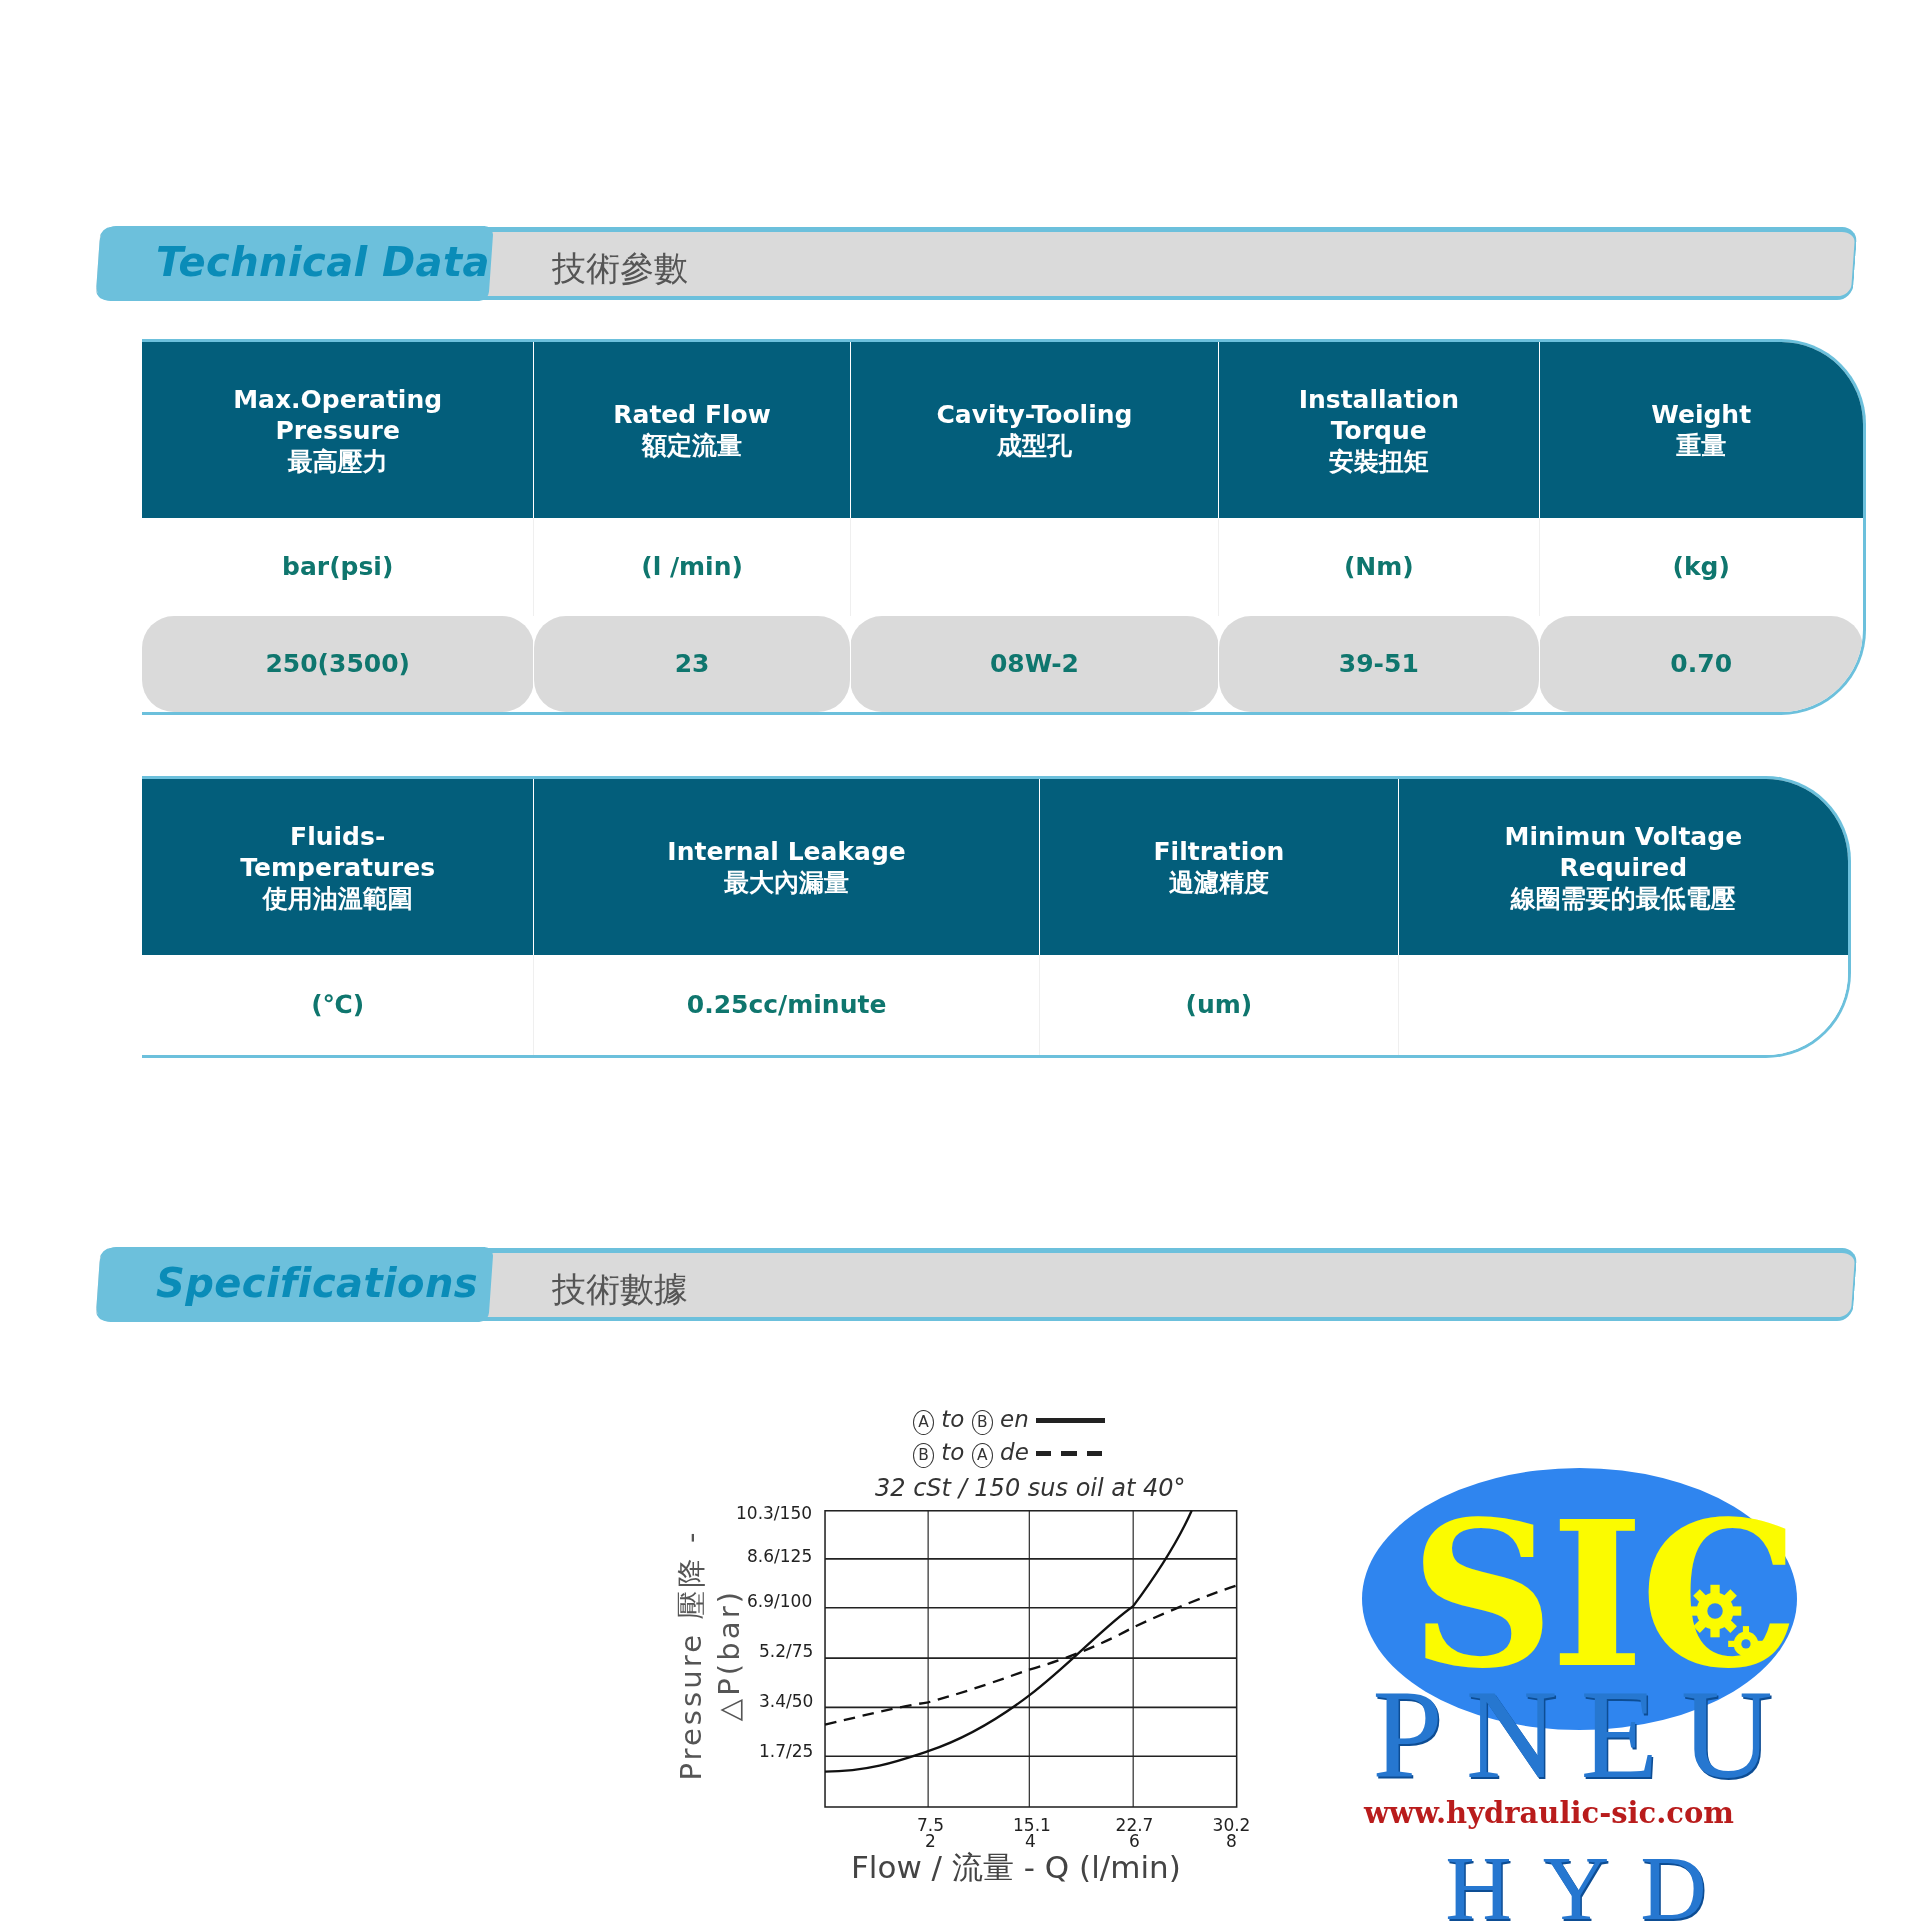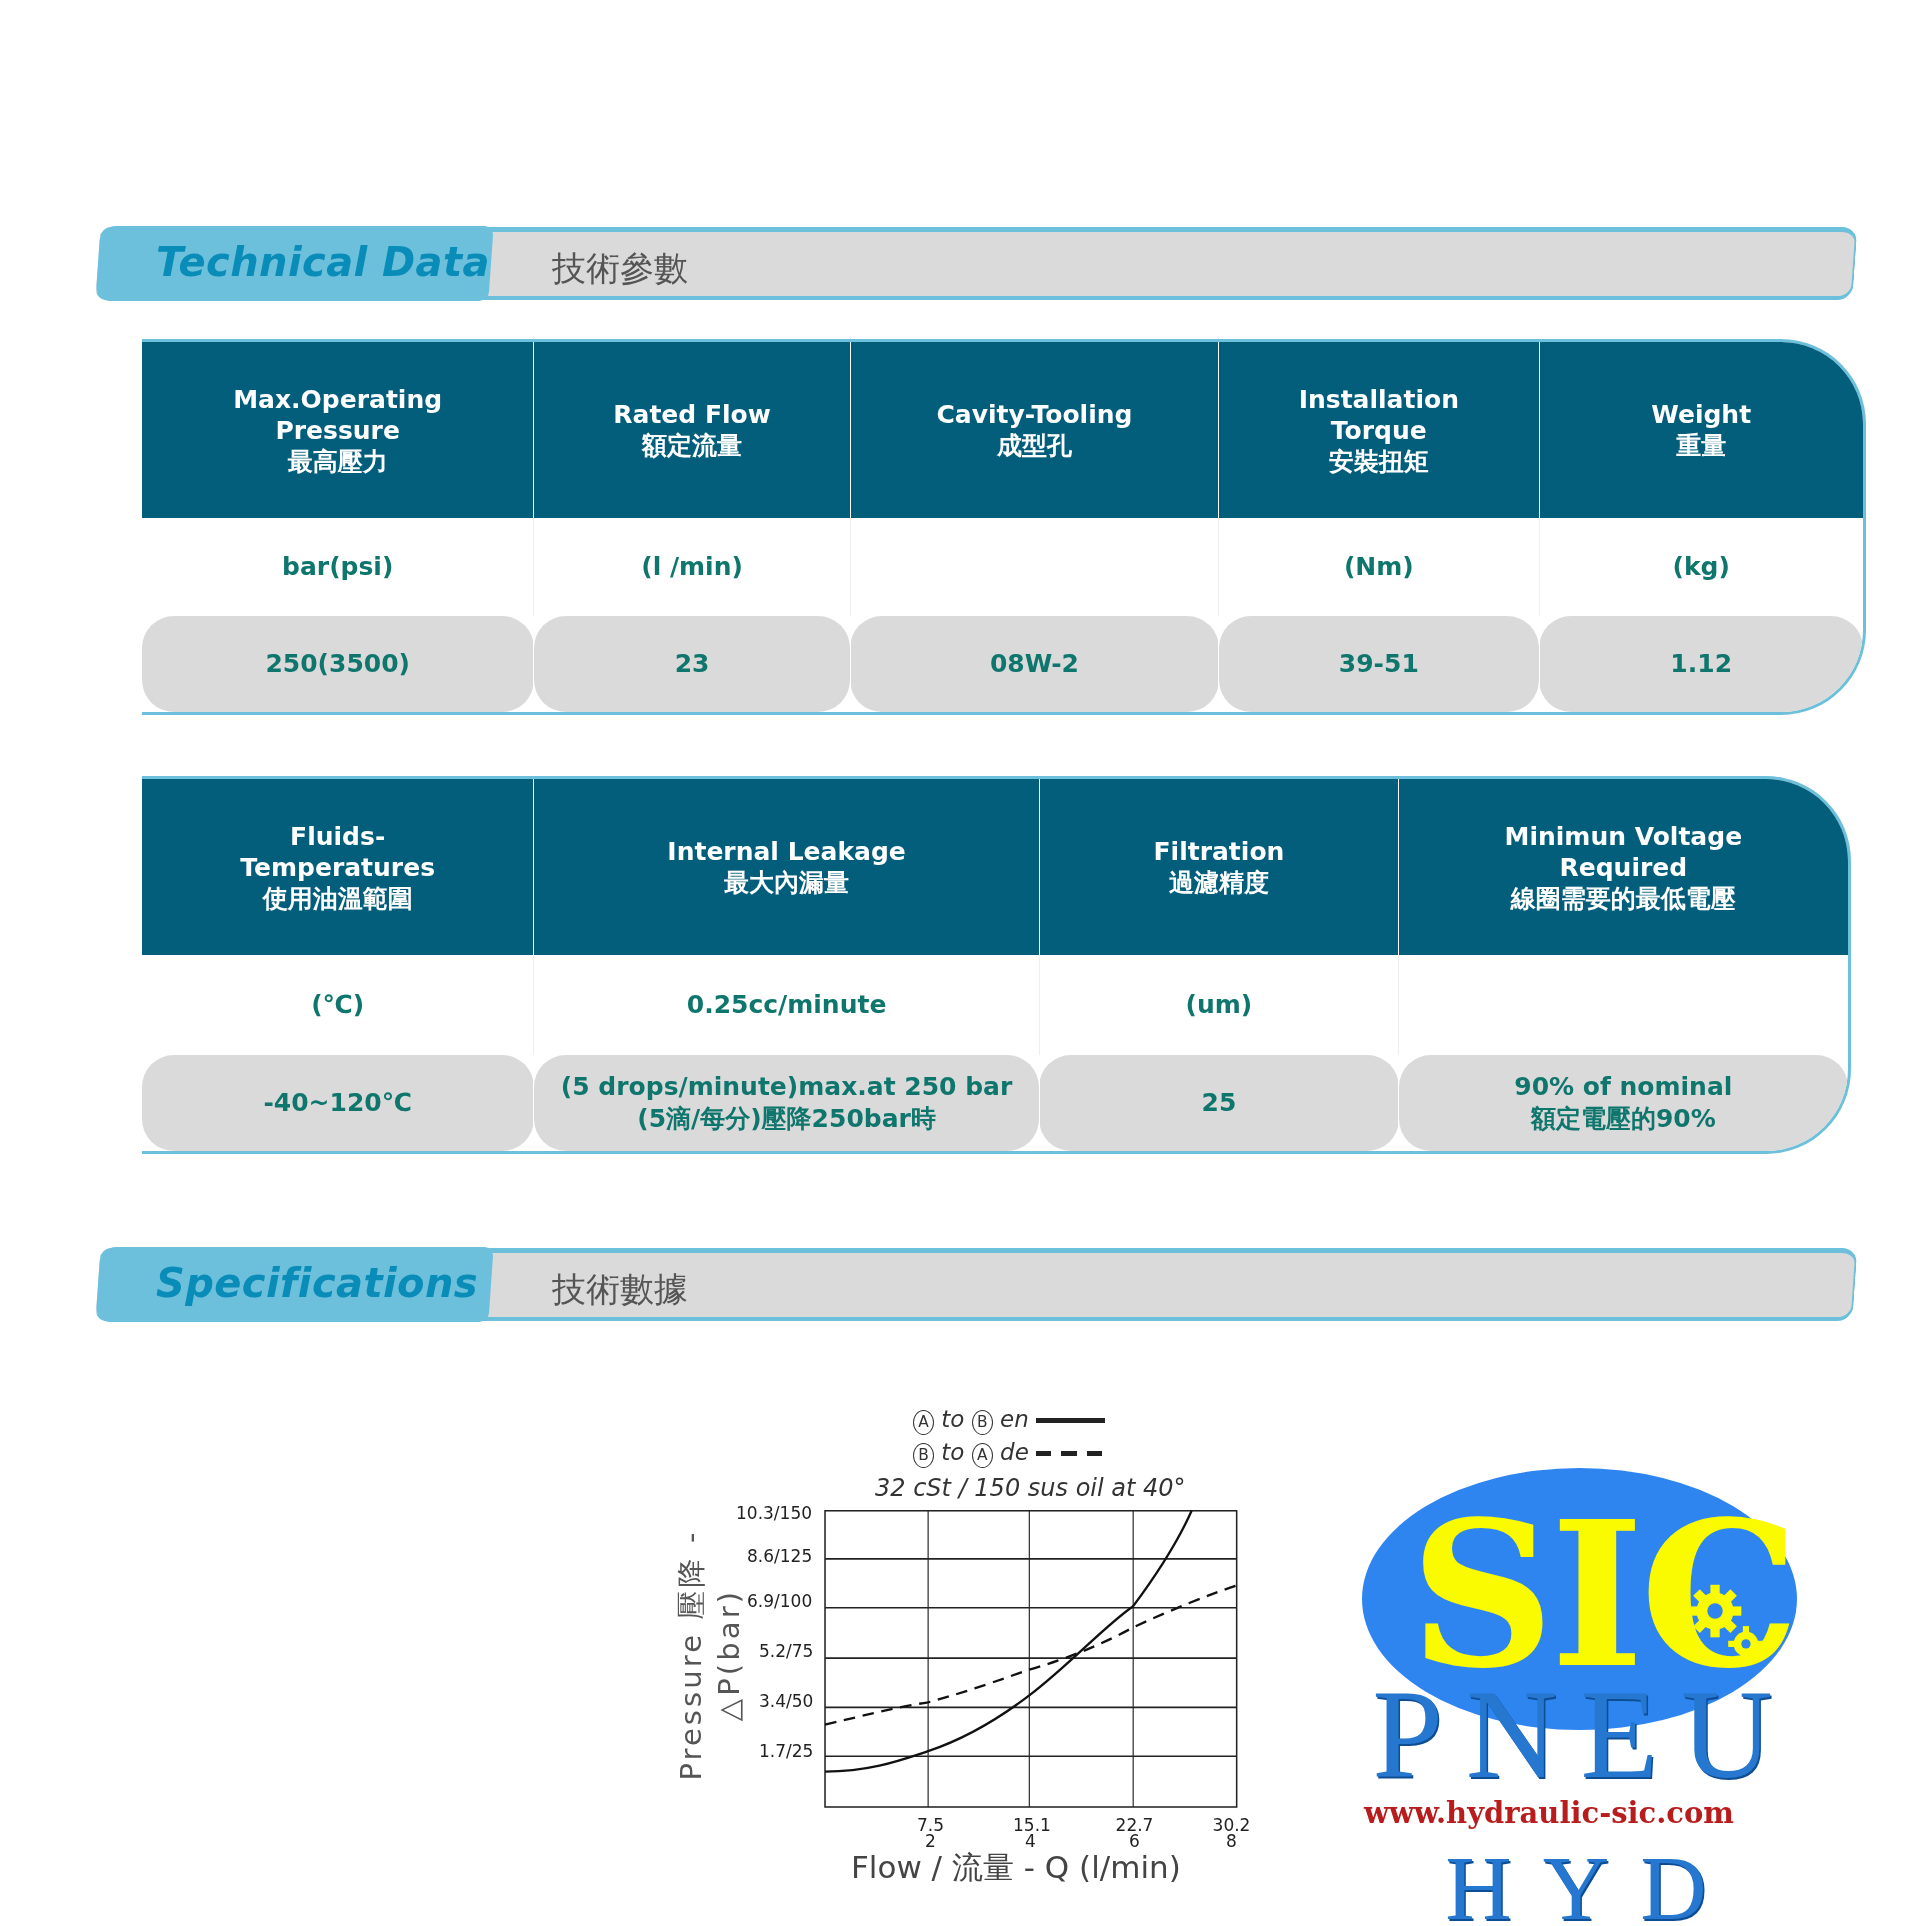--- a/index.html
+++ b/index.html
@@ -93,21 +93,21 @@
       <td>(l /min)</td>
       <td></td>
       <td>(Nm)</td>
       <td>(kg)</td>
     </tr>
     <tr class="val" style="height:96px;">
       <td>250(3500)</td>
       <td>23</td>
       <td>08W-2</td>
       <td>39-51</td>
-      <td>1.12</td>
+      <td>0.70</td>
     </tr>
   </tbody>
     </table>
 </div>
 
 <div class="tblwrap" style="top:776px;">
   <table>
     <tbody>
         <tr style="height:176px;">
       <th style="width:376px;">
@@ -127,36 +127,20 @@
         <div>Minimun Voltage</div>
         <div>Required</div>
         <div>線圈需要的最低電壓</div>
       </th>
     </tr>
     <tr class="unit" style="height:100px;">
       <td>(℃)</td>
       <td>0.25cc/minute</td>
       <td>(um)</td>
       <td></td>
-    </tr>
-    <tr class="val" style="height:96px;">
-      <td>
-        <div>-40~120℃</div>
-      </td>
-      <td>
-        <div>(5 drops/minute)max.at 250 bar</div>
-        <div>(5滴/每分)壓降250bar時</div>
-      </td>
-      <td>
-        <div>25</div>
-      </td>
-      <td>
-        <div>90% of nominal</div>
-        <div>額定電壓的90%</div>
-      </td>
     </tr>
   </tbody>
     </table>
 </div>
 
 <div class="banner" style="top:1248px;">
   <div class="bar"></div>
   <div class="tab"></div>
   <div class="en">Specifications</div>
   <div class="zh">技術數據</div>

